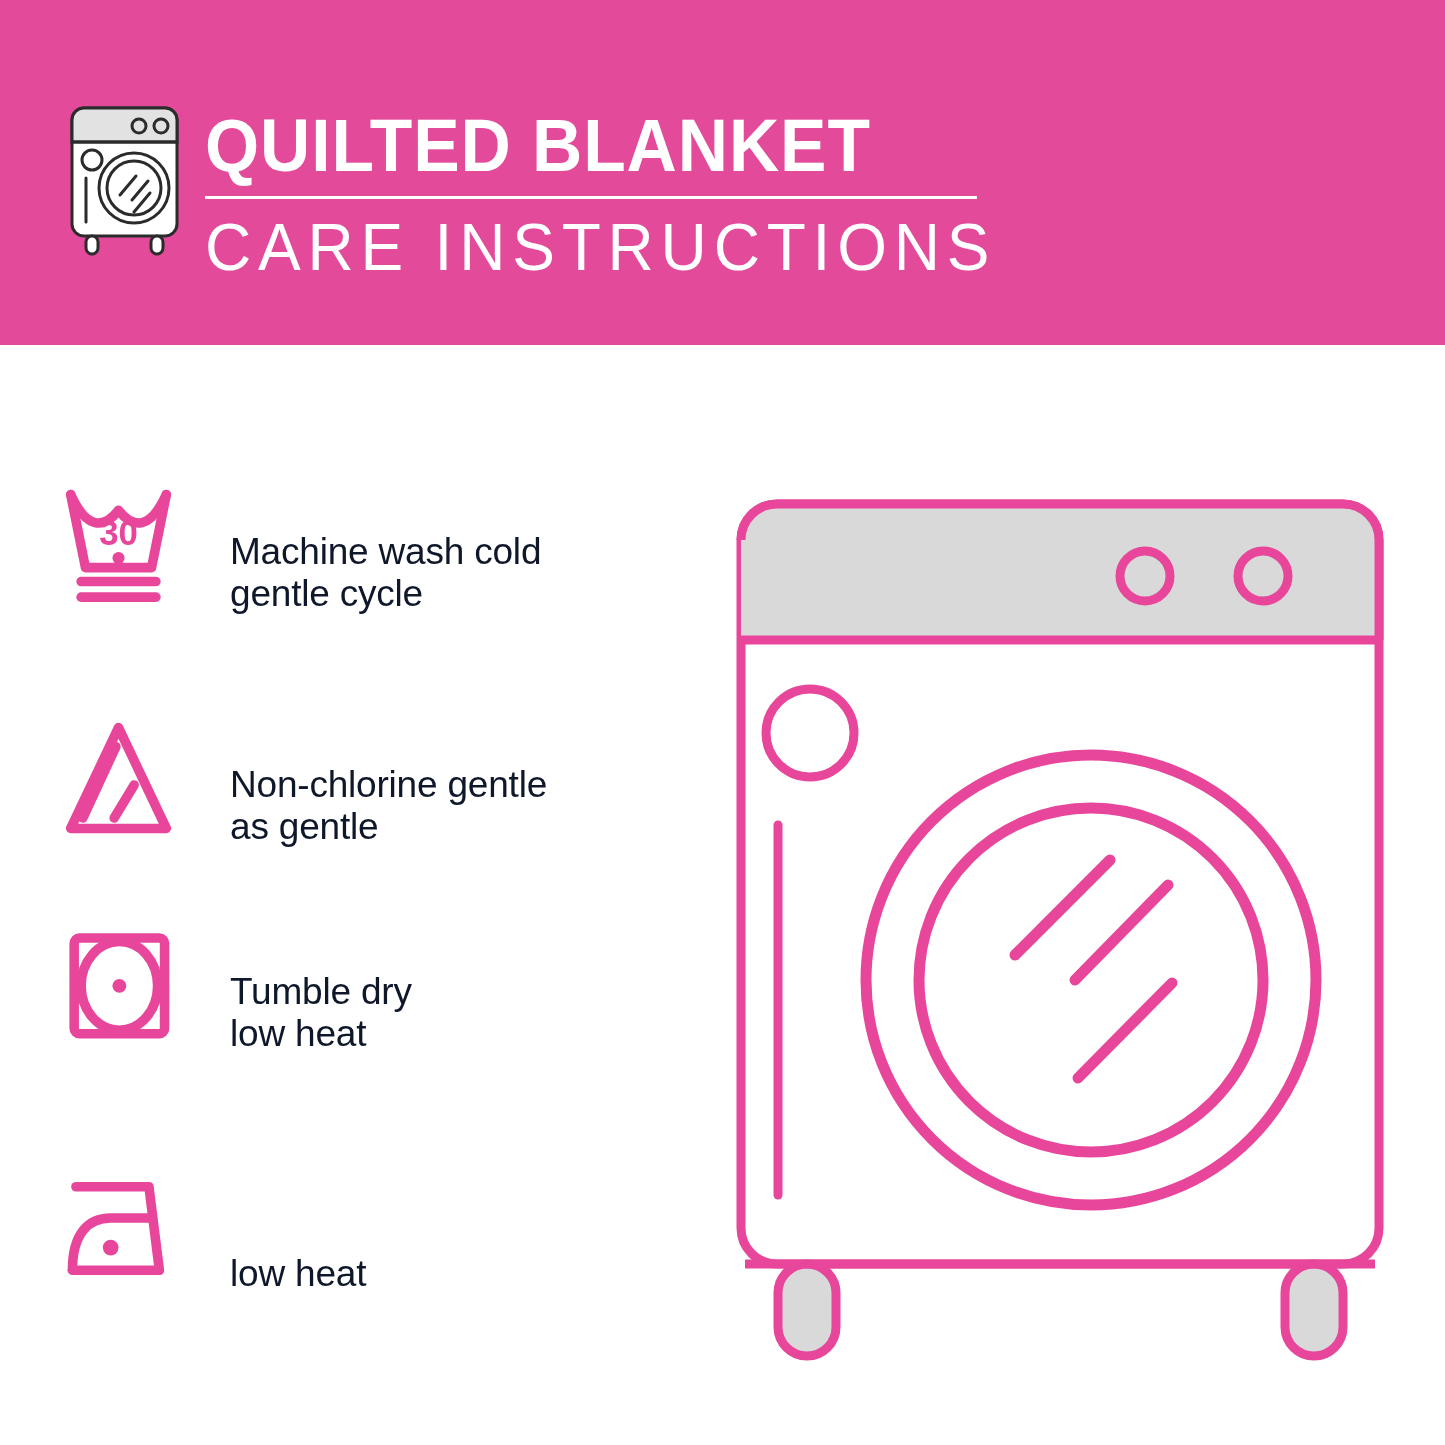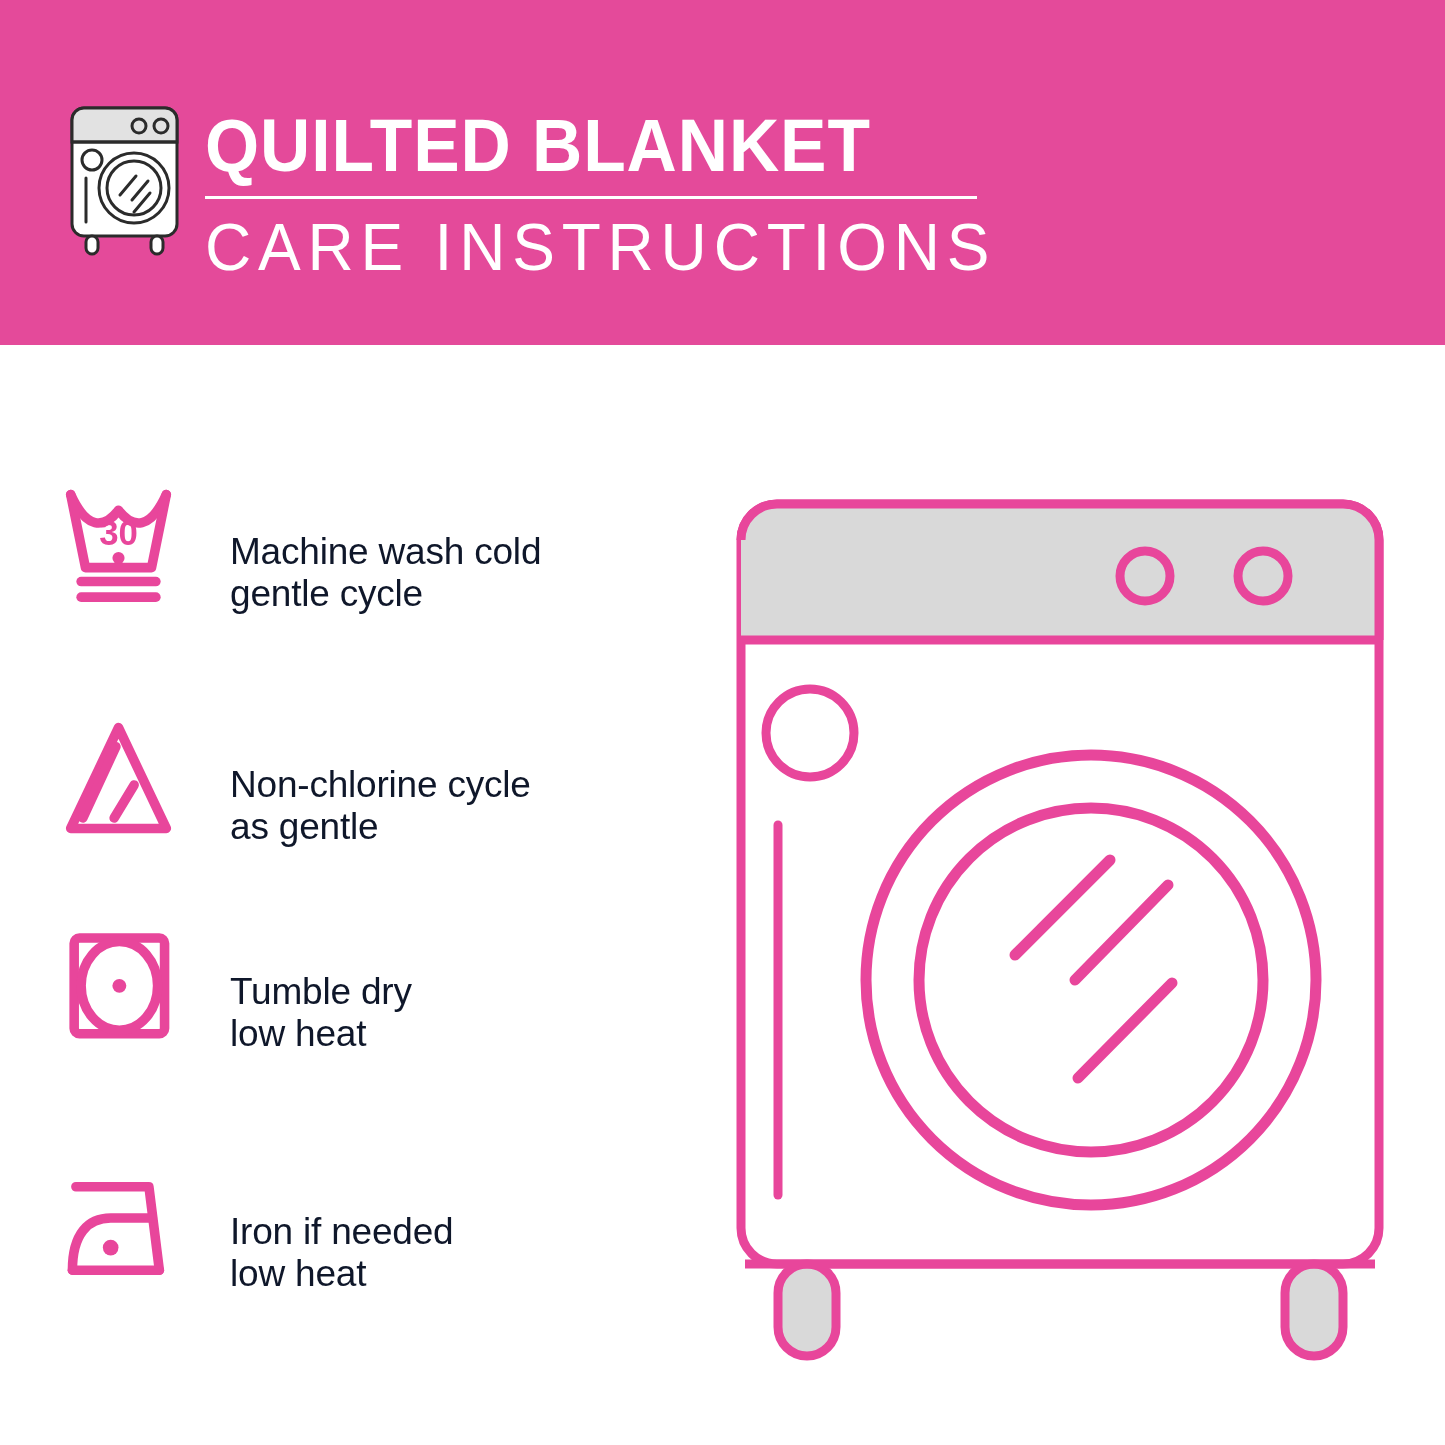--- a/index.html
+++ b/index.html
@@ -184,21 +184,21 @@
 
     <div class="care-row" id="row-bleach">
       <div class="care-symbol">
         <svg viewBox="0 0 130 140" width="130" height="140">
           <path d="M65 12 L 120 128 L 10 128 Z" fill="none" stroke="#e8469b" stroke-width="11" stroke-linejoin="round"></path>
           <line x1="62" y1="34" x2="24" y2="116" stroke="#e8469b" stroke-width="11" stroke-linecap="round"></line>
           <line x1="83" y1="78" x2="60" y2="116" stroke="#e8469b" stroke-width="11" stroke-linecap="round"></line>
         </svg>
       </div>
       <div class="care-text">
-        <div>Non-chlorine cycle</div>
+        <div>Non-chlorine gentle</div>
         <div>as gentle</div>
       </div>
     </div>
 
     <div class="care-row" id="row-dry">
       <div class="care-symbol">
         <svg viewBox="0 0 130 140" width="130" height="140">
           <rect x="14" y="16" width="104" height="110" rx="6" ry="6" fill="none" stroke="#e8469b" stroke-width="11"></rect>
           <ellipse cx="66" cy="71" rx="44" ry="51" fill="none" stroke="#e8469b" stroke-width="11"></ellipse>
           <circle cx="66" cy="71" r="8" fill="#e8469b"></circle>
@@ -216,21 +216,20 @@
 
           <path d="M16 26 L 100 26 L 112 122" fill="none" stroke="#e8469b" stroke-width="11" stroke-linecap="round" stroke-linejoin="round"></path>
 
           <path d="M12 122 C 12 80, 30 62, 56 62 L 104 62" fill="none" stroke="#e8469b" stroke-width="11" stroke-linecap="round" stroke-linejoin="round"></path>
           <line x1="12" y1="122" x2="112" y2="122" stroke="#e8469b" stroke-width="11" stroke-linecap="round"></line>
 
           <circle cx="56" cy="96" r="9" fill="#e8469b"></circle>
         </svg>
       </div>
       <div class="care-text">
-        <div>Iron if needed</div>
         <div>low heat</div>
       </div>
     </div>
 
   </div>
 
   <div id="washer-illustration">
     <svg viewBox="0 0 680 890" width="680" height="890">
 
       <rect x="21" y="24" width="638" height="760" rx="36" ry="36" fill="#ffffff" stroke="#e8469b" stroke-width="9"></rect>

